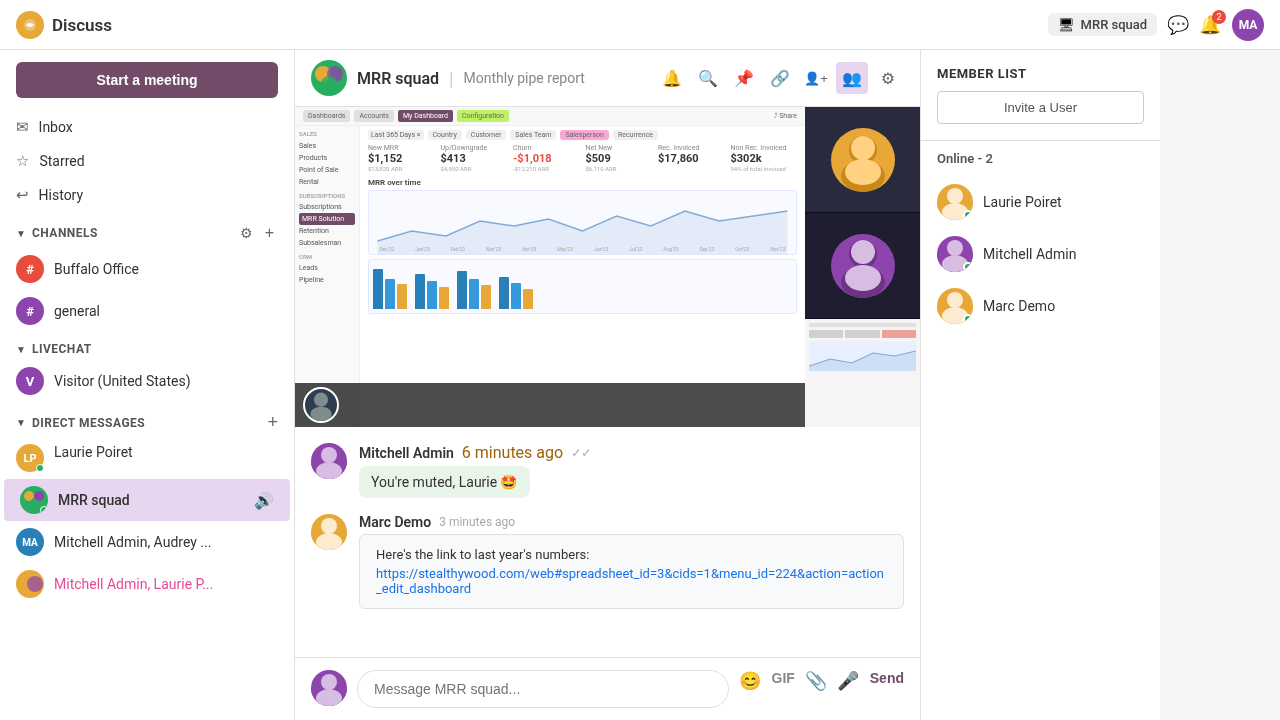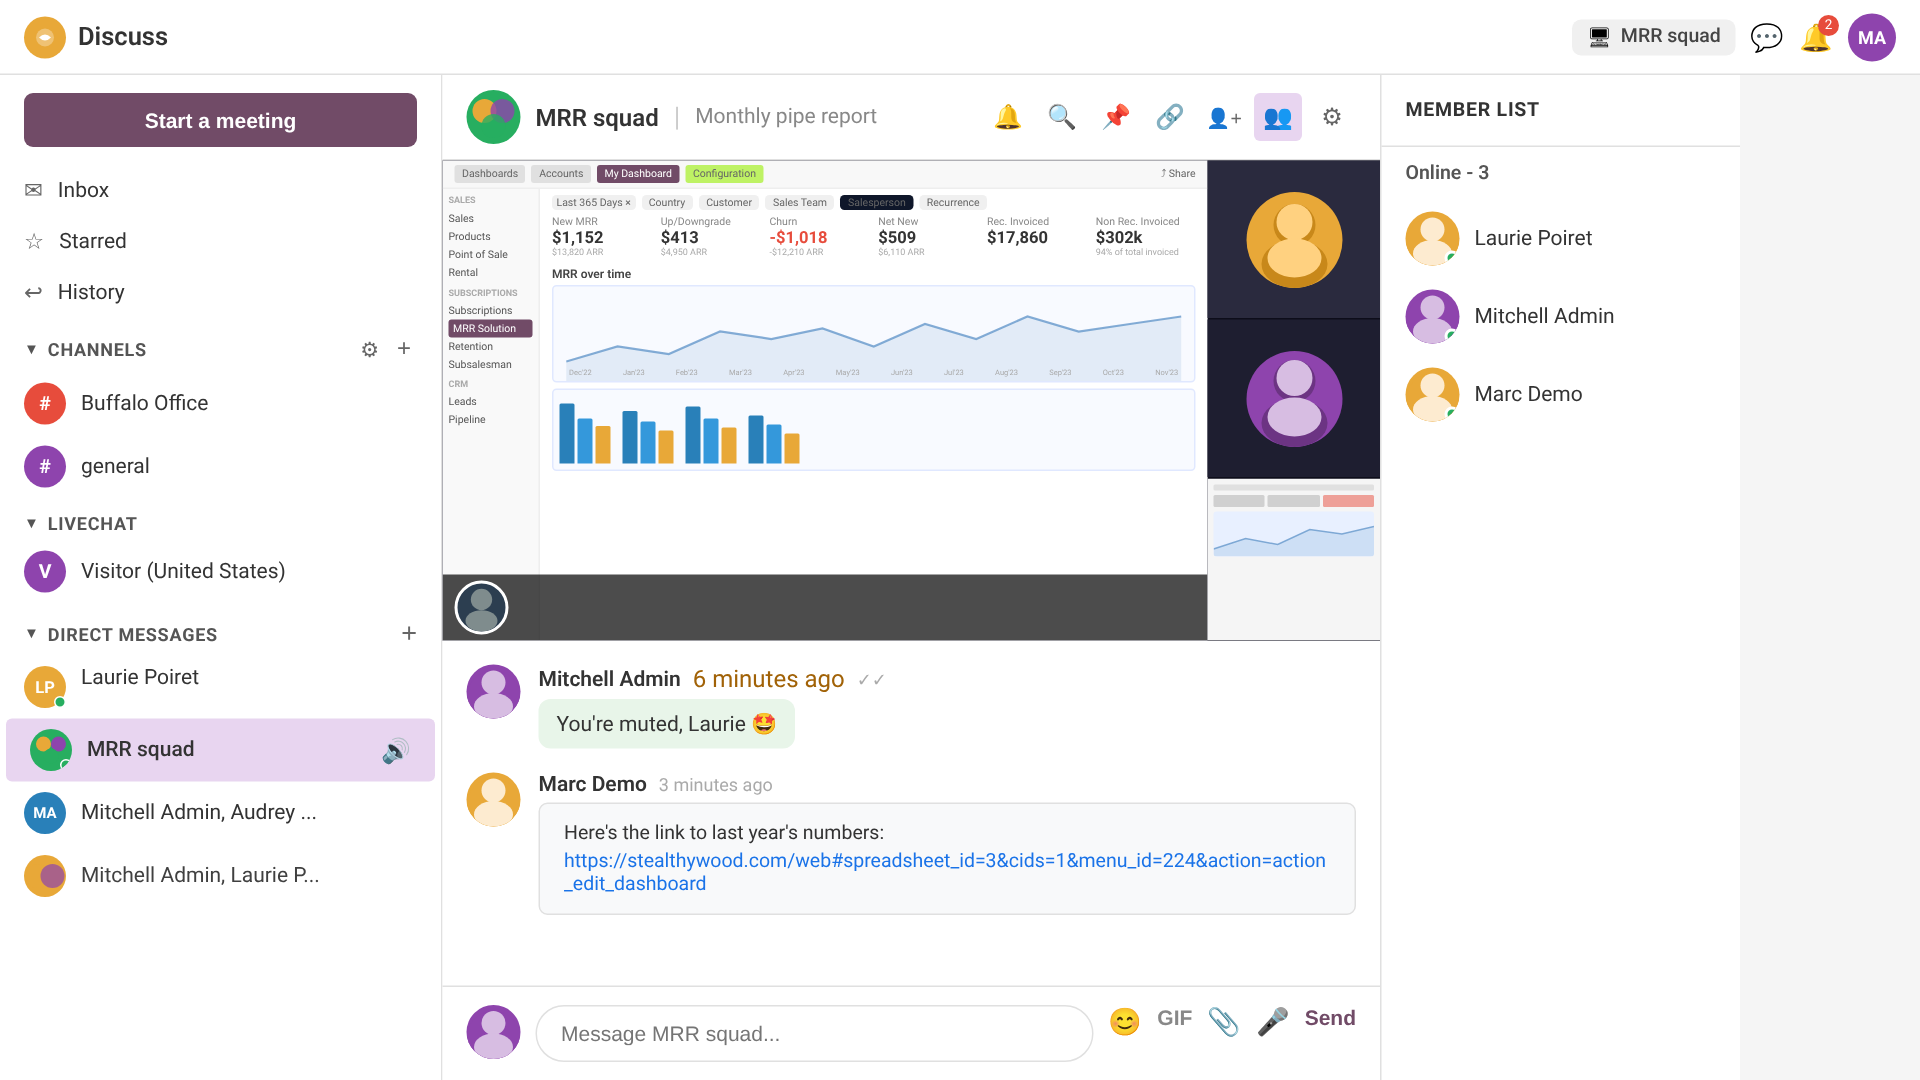--- a/index.html
+++ b/index.html
@@ -111,21 +111,21 @@
       <span style="color:#e74c3c;font-size:16px;">🔊</span>
     </div>
 
     <div style="display:flex;align-items:center;gap:10px;padding:7px 16px;cursor:pointer;font-size:14px;color:#333;">
       <div style="width:28px;height:28px;border-radius:50%;background:#2980b9;position:relative;flex-shrink:0;display:flex;align-items:center;justify-content:center;color:#fff;font-size:10px;font-weight:bold;">
         MA
       </div>
       <span style="flex:1;white-space:nowrap;overflow:hidden;text-overflow:ellipsis;">Mitchell Admin, Audrey ...</span>
     </div>
 
-    <div style="display:flex;align-items:center;gap:10px;padding:7px 16px;cursor:pointer;font-size:14px;color:#404040;">
+    <div style="display:flex;align-items:center;gap:10px;padding:7px 16px;cursor:pointer;font-size:14px;color:#ec4899;">
       <div style="width:28px;height:28px;border-radius:50%;background:#e8a838;position:relative;flex-shrink:0;display:flex;align-items:center;justify-content:center;overflow:hidden;">
         <svg width="28" height="28" viewBox="0 0 28 28">
             <circle cx="9" cy="14" r="8" fill="#e8a838"></circle>
             <circle cx="19" cy="14" r="8" fill="#8e44ad" opacity="0.7"></circle>
           </svg>
       </div>
       <span style="flex:1;white-space:nowrap;overflow:hidden;text-overflow:ellipsis;">Mitchell Admin, Laurie P...</span>
     </div>
 
   </div>
@@ -188,21 +188,21 @@
               <div style="padding:2px 0;color:#555;">Pipeline</div>
             </div>
 
             <div style="flex:1;padding:4px 8px;overflow:hidden;">
 
               <div style="display:flex;gap:4px;margin-bottom:4px;font-size:7px;color:#666;align-items:center;flex-wrap:wrap;">
                 <span style="background:#f0f0f0;padding:1px 3px;border-radius:3px;">Last 365 Days ×</span>
                 <span style="background:#f0f0f0;padding:1px 5px;border-radius:3px;">Country</span>
                 <span style="background:#f0f0f0;padding:1px 5px;border-radius:3px;">Customer</span>
                 <span style="background:#f0f0f0;padding:1px 5px;border-radius:3px;">Sales Team</span>
-                <span style="background:#0f172a;padding:1px 5px;border-radius:3px;">Salesperson</span>
+                <span style="background:#f9a8d4;padding:1px 5px;border-radius:3px;">Salesperson</span>
                 <span style="background:#f0f0f0;padding:1px 5px;border-radius:3px;">Recurrence</span>
               </div>
 
               <div style="display:flex;gap:6px;margin-bottom:6px;">
                 <div style="flex:1;">
                   <div style="font-size:7px;color:#888;">New MRR</div>
                   <div style="font-size:11px;font-weight:bold;color:#333;">$1,152</div>
                   <div style="font-size:6px;color:#aaa;">$13,820 ARR</div>
                 </div>
                 <div style="flex:1;">
@@ -389,22 +389,23 @@
       <button style="background:none;border:none;cursor:pointer;color:#888;font-size:18px;">📎</button>
       <button style="background:none;border:none;cursor:pointer;color:#888;font-size:18px;">🎤</button>
       <button style="background:none;border:none;cursor:pointer;color:#714b67;font-size:14px;font-weight:600;">Send</button>
     </div>
 
   </div>
 
   <div style="width:240px;min-width:240px;background:#fff;border-left:1px solid #e0e0e0;display:flex;flex-direction:column;">
     <div style="padding:16px;border-bottom:1px solid #e0e0e0;">
       <div style="font-size:13px;font-weight:700;color:#333;text-transform:uppercase;letter-spacing:0.5px;">MEMBER LIST</div>
-    </div>
-    <div style="padding:10px 16px;font-size:13px;font-weight:600;color:#555;">Online - 3</div>
+      <button style="width:100%;margin-top:10px;padding:8px;border:1px solid #ccc;border-radius:4px;background:#fff;cursor:pointer;font-size:13px;color:#555;">Invite a User</button>
+    </div>
+    <div style="padding:10px 16px;font-size:13px;font-weight:600;color:#555;">Online - 2</div>
 
     <div style="display:flex;align-items:center;gap:10px;padding:8px 16px;">
       <div style="width:36px;height:36px;border-radius:50%;overflow:hidden;position:relative;flex-shrink:0;background:#e8a838;">
         <svg width="36" height="36" viewBox="0 0 36 36">
             <circle cx="18" cy="22" r="18" fill="#e8a838"></circle>
             <circle cx="18" cy="12" r="8" fill="#fdebd0"></circle>
             <ellipse cx="18" cy="28" rx="13" ry="9" fill="#fdebd0"></ellipse>
           </svg>
         <span style="width:10px;height:10px;border-radius:50%;background:#27ae60;position:absolute;bottom:0;right:0;border:2px solid #fff;"></span>
       </div>

